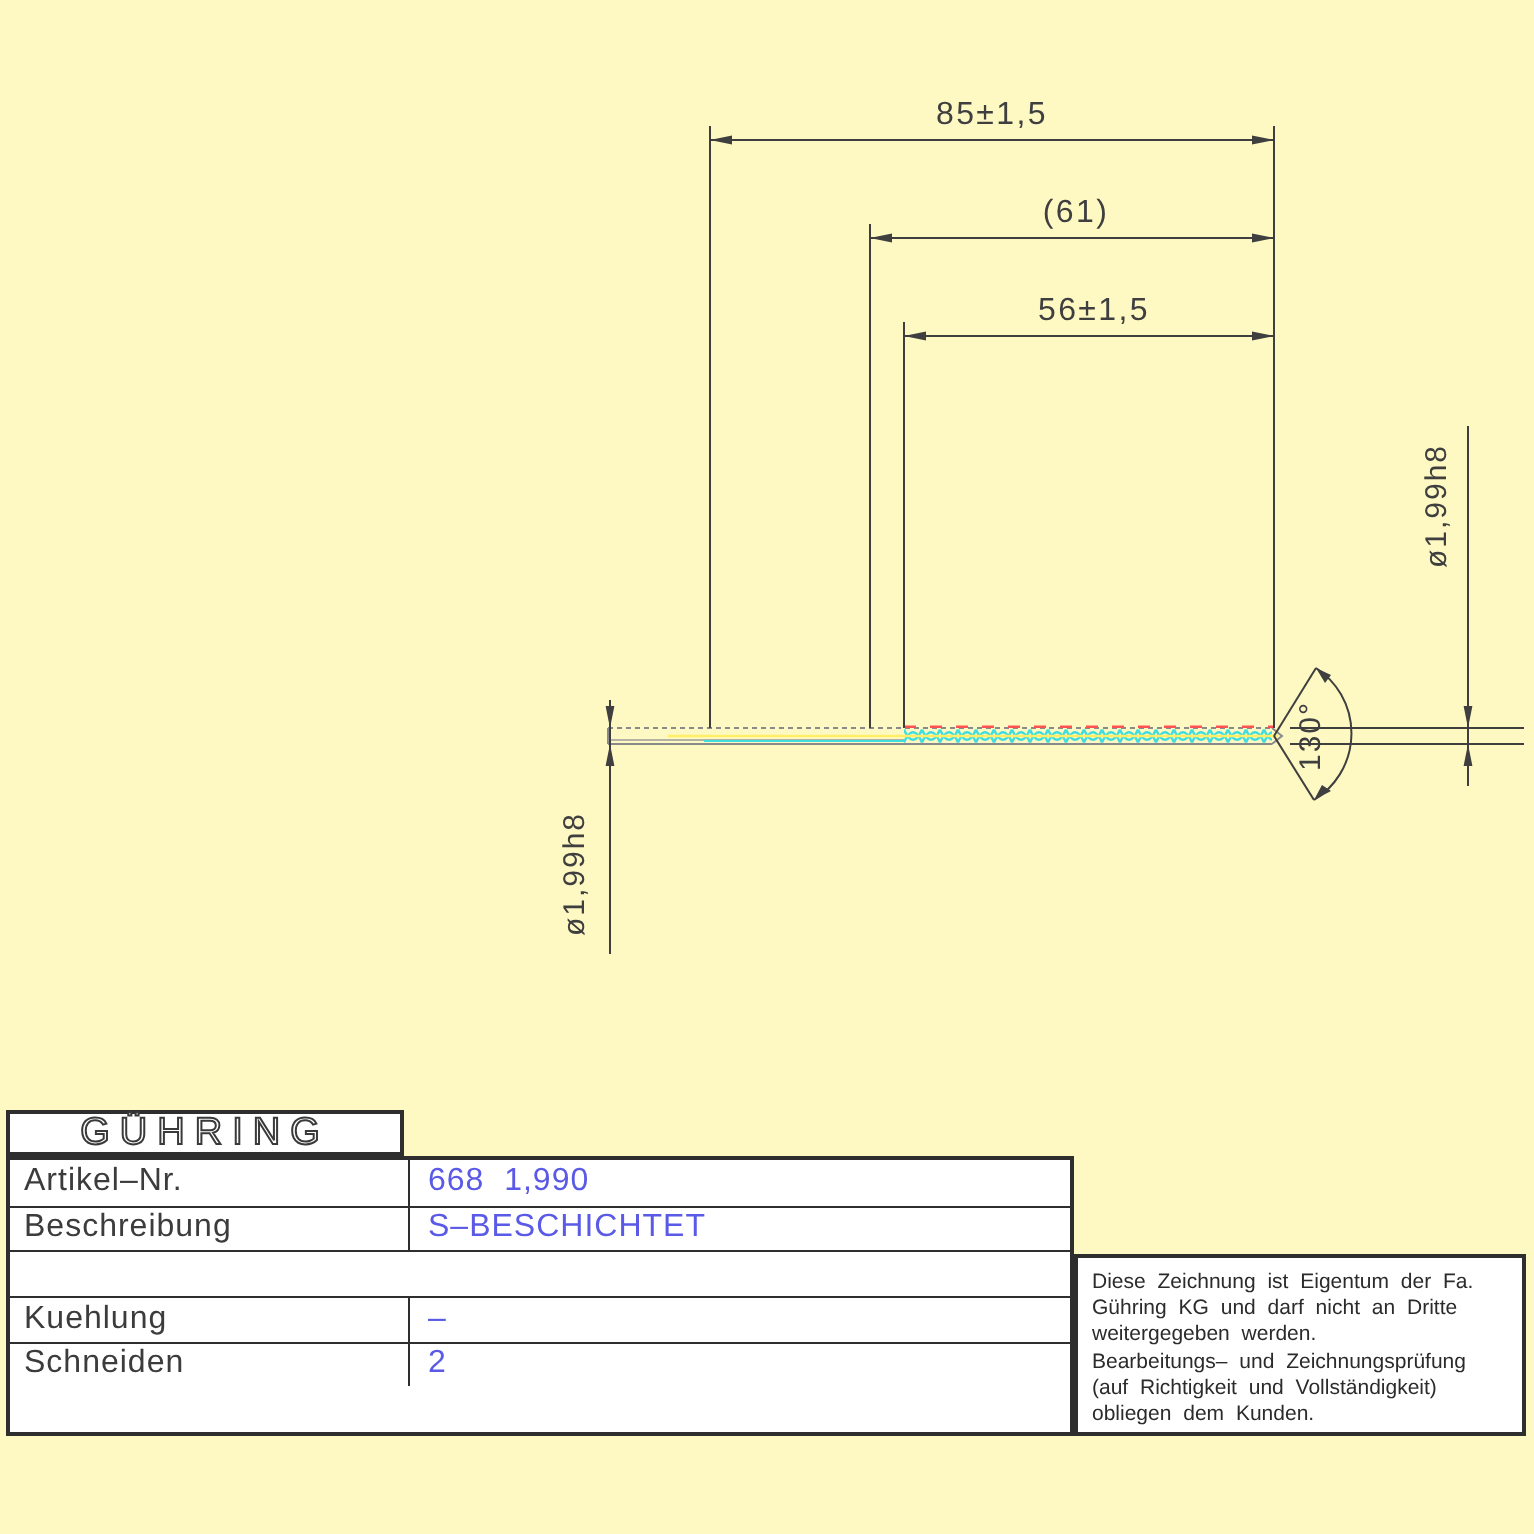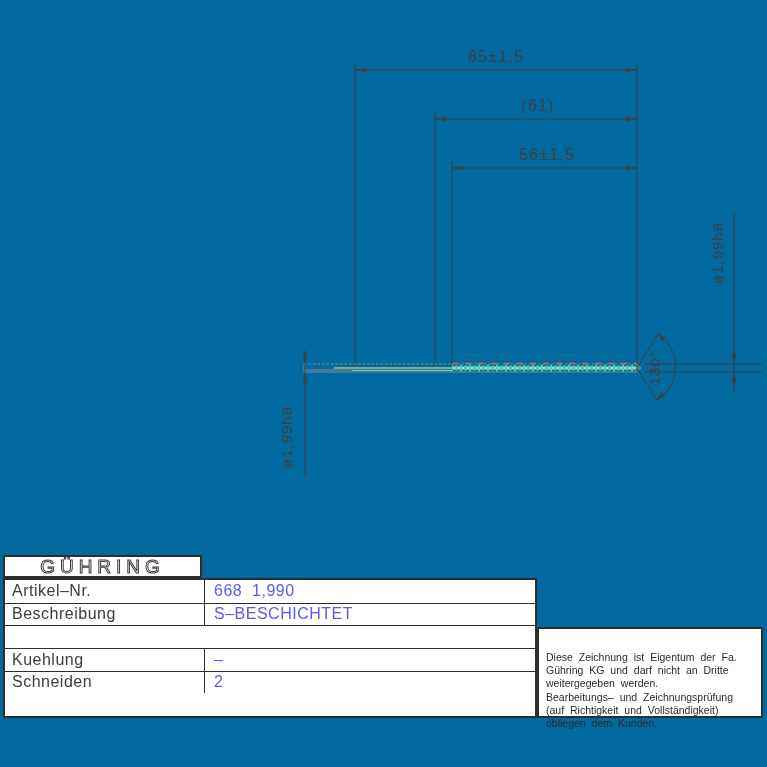--- a/index.html
+++ b/index.html
@@ -1,16 +1,16 @@
 <!DOCTYPE html>
 <html><head>
 <meta charset="utf-8">
 <style>
   html,body{margin:0;padding:0;background:#fff;}
-  .canvas{position:relative;width:767px;height:767px;background:#0369a1;overflow:hidden;
+  .canvas{position:relative;width:767px;height:767px;background:#fef9c3;overflow:hidden;
           font-family:"Liberation Sans",sans-serif;}
   svg text{font-family:"Liberation Sans",sans-serif;fill:#3f3f3f;}
   .dimtext{font-size:16px;letter-spacing:1.2px;}
   .dimtext-sm{font-size:15px;letter-spacing:1px;}
 
   
   .logo-box{position:absolute;left:3px;top:555px;width:199px;height:23px;
             border:2px solid #2e2e2e;box-sizing:border-box;display:flex;
             align-items:center;justify-content:center;background:#fff;}
   .logo-text{font-size:19px;font-weight:400;letter-spacing:5px;color:#3a3a3a;line-height:1;}
@@ -24,21 +24,21 @@
   .tb-row:first-child{border-top:none;}
   .tb-label{width:200px;border-right:1.5px solid #2e2e2e;box-sizing:border-box;
             display:flex;align-items:center;padding-left:7px;
             font-size:16px;color:#3c3c3c;letter-spacing:0.5px;}
   .tb-value{flex:1;display:flex;align-items:center;padding-left:9px;
             font-size:16px;color:#5a5ae6;letter-spacing:0.5px;white-space:pre;}
 
   
   .disclaimer{position:absolute;left:537px;top:627px;width:226px;height:91px;
               border:2px solid #2e2e2e;box-sizing:border-box;background:#fff;
-              padding:22px 7px;font-size:10.5px;line-height:13.2px;color:#2b2b2b;
+              padding:6px 7px;font-size:10.5px;line-height:13.2px;color:#2b2b2b;
               word-spacing:3px;}
 </style>
 </head>
 <body>
 
 <div class="canvas">
 
   <svg width="767" height="545" viewBox="0 0 767 545" style="position:absolute;left:0;top:0;">
     <defs>
       <pattern id="flutePat" x="452" y="364" width="9" height="8" patternUnits="userSpaceOnUse">

